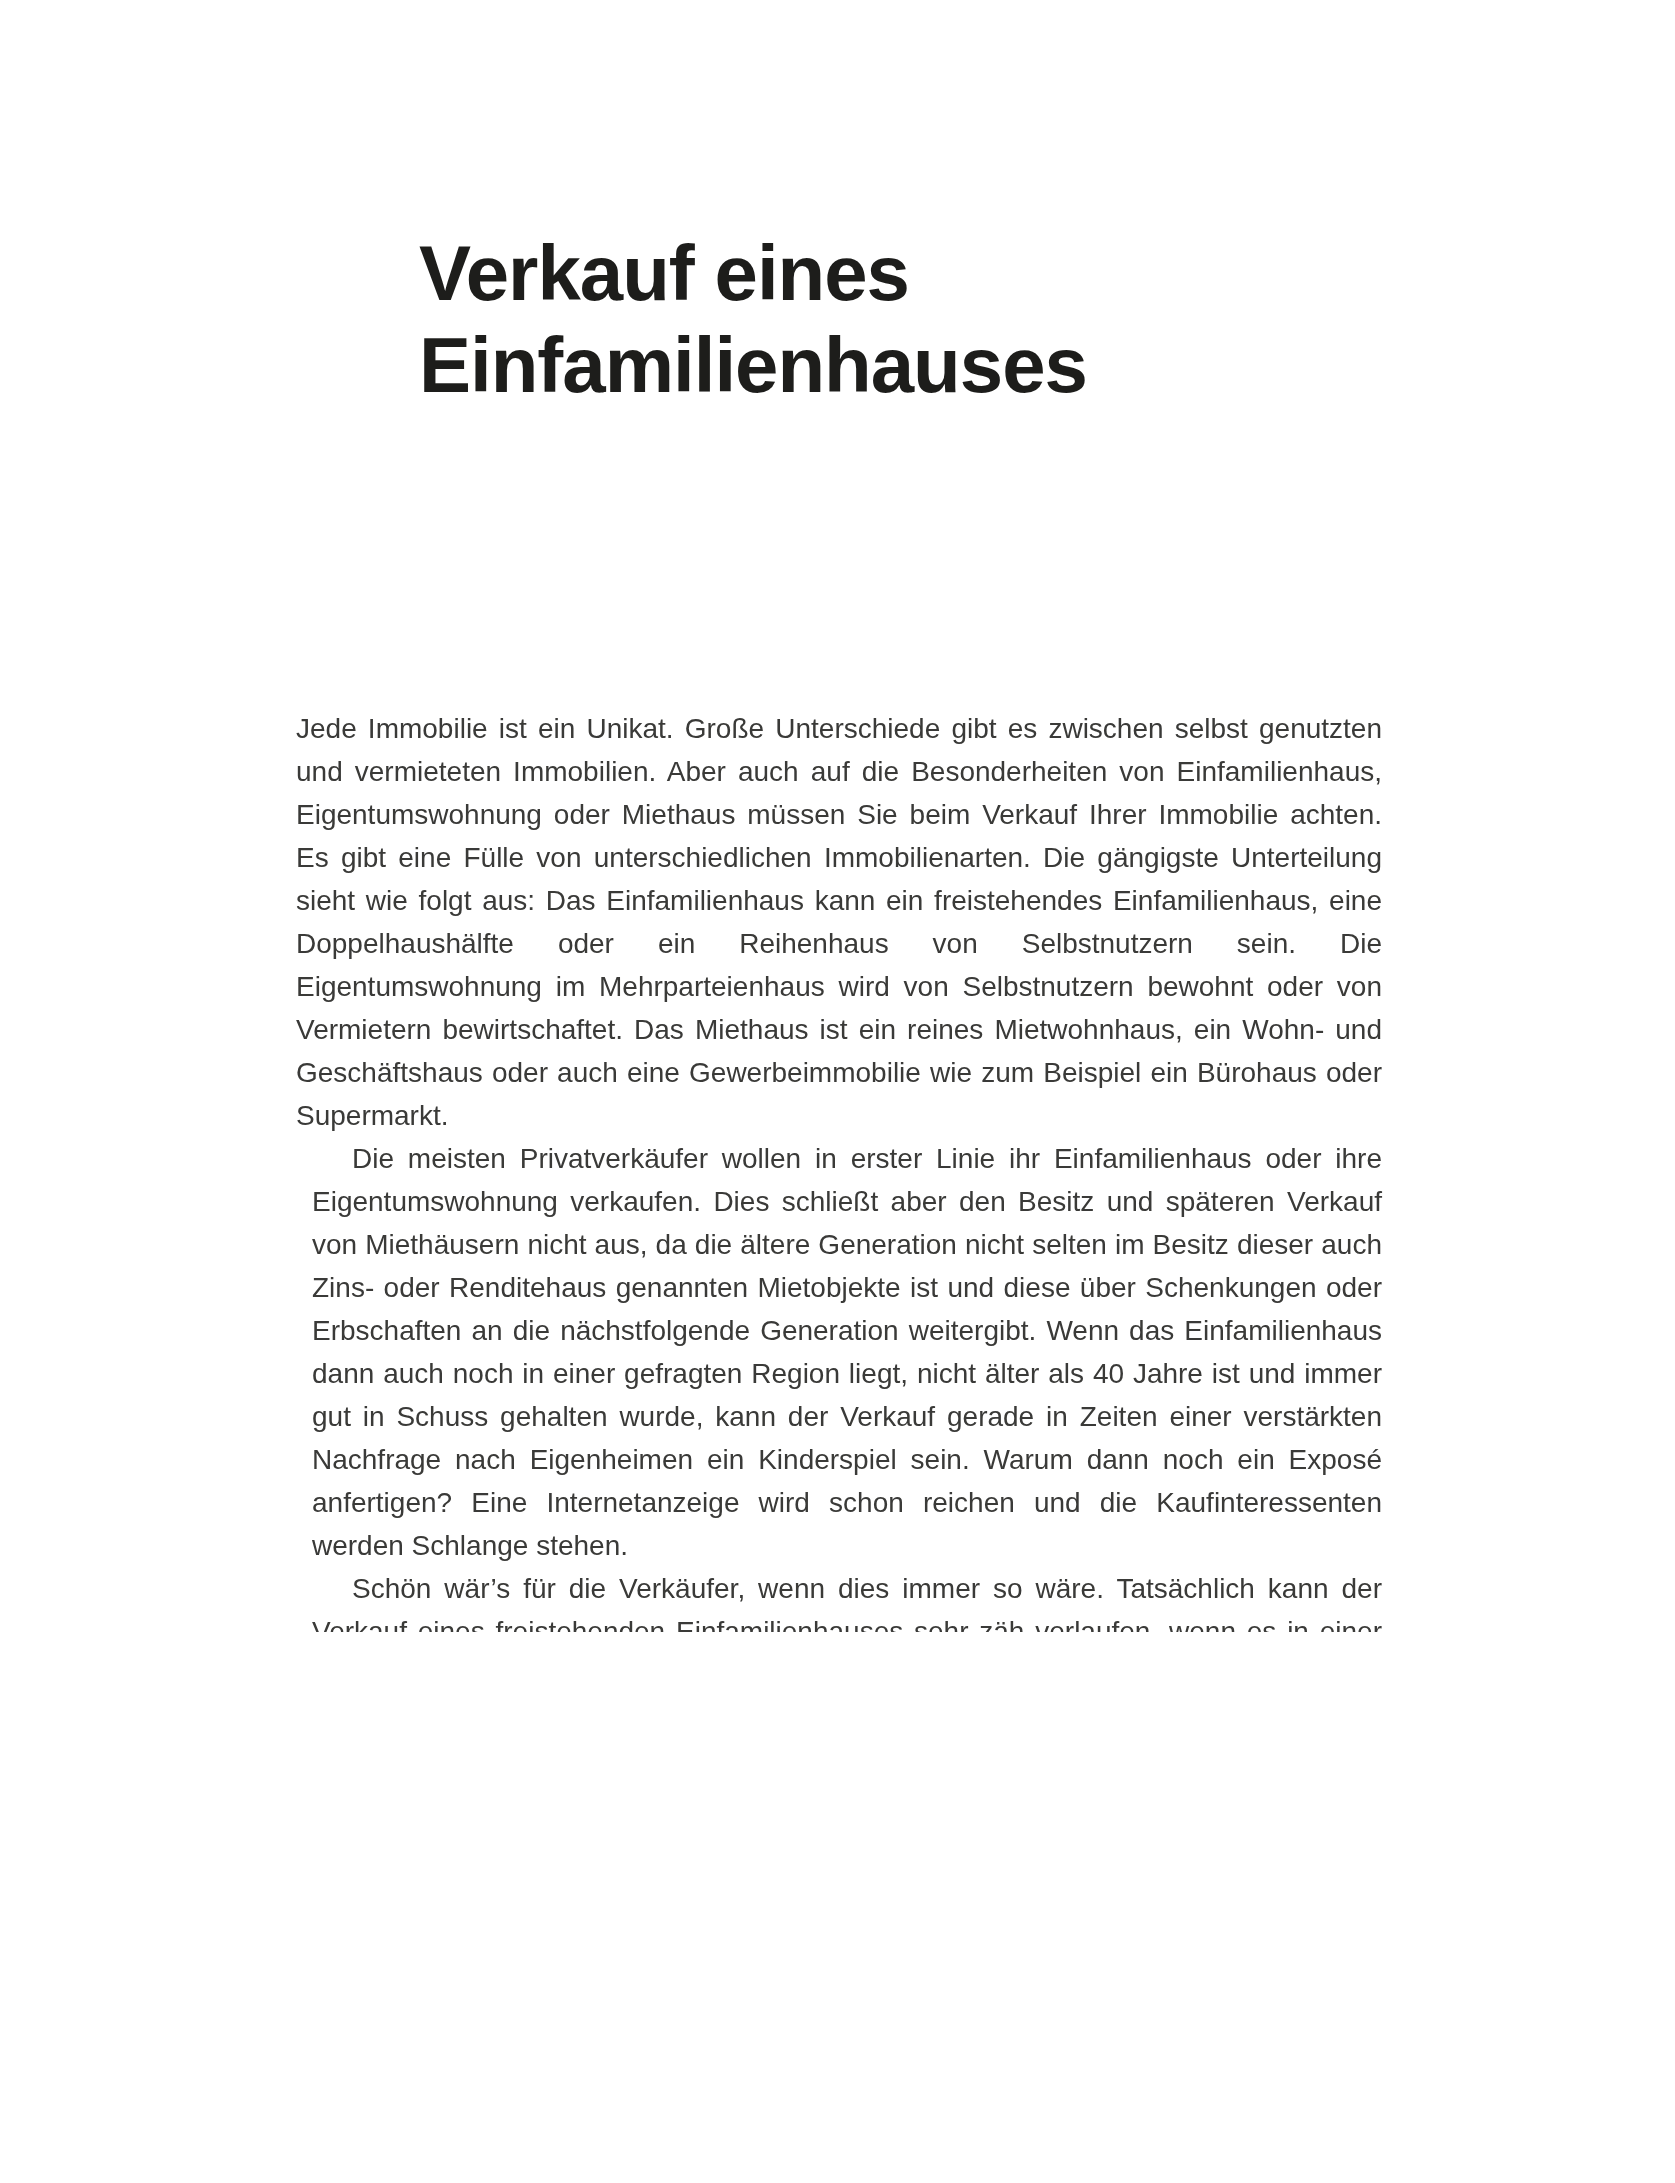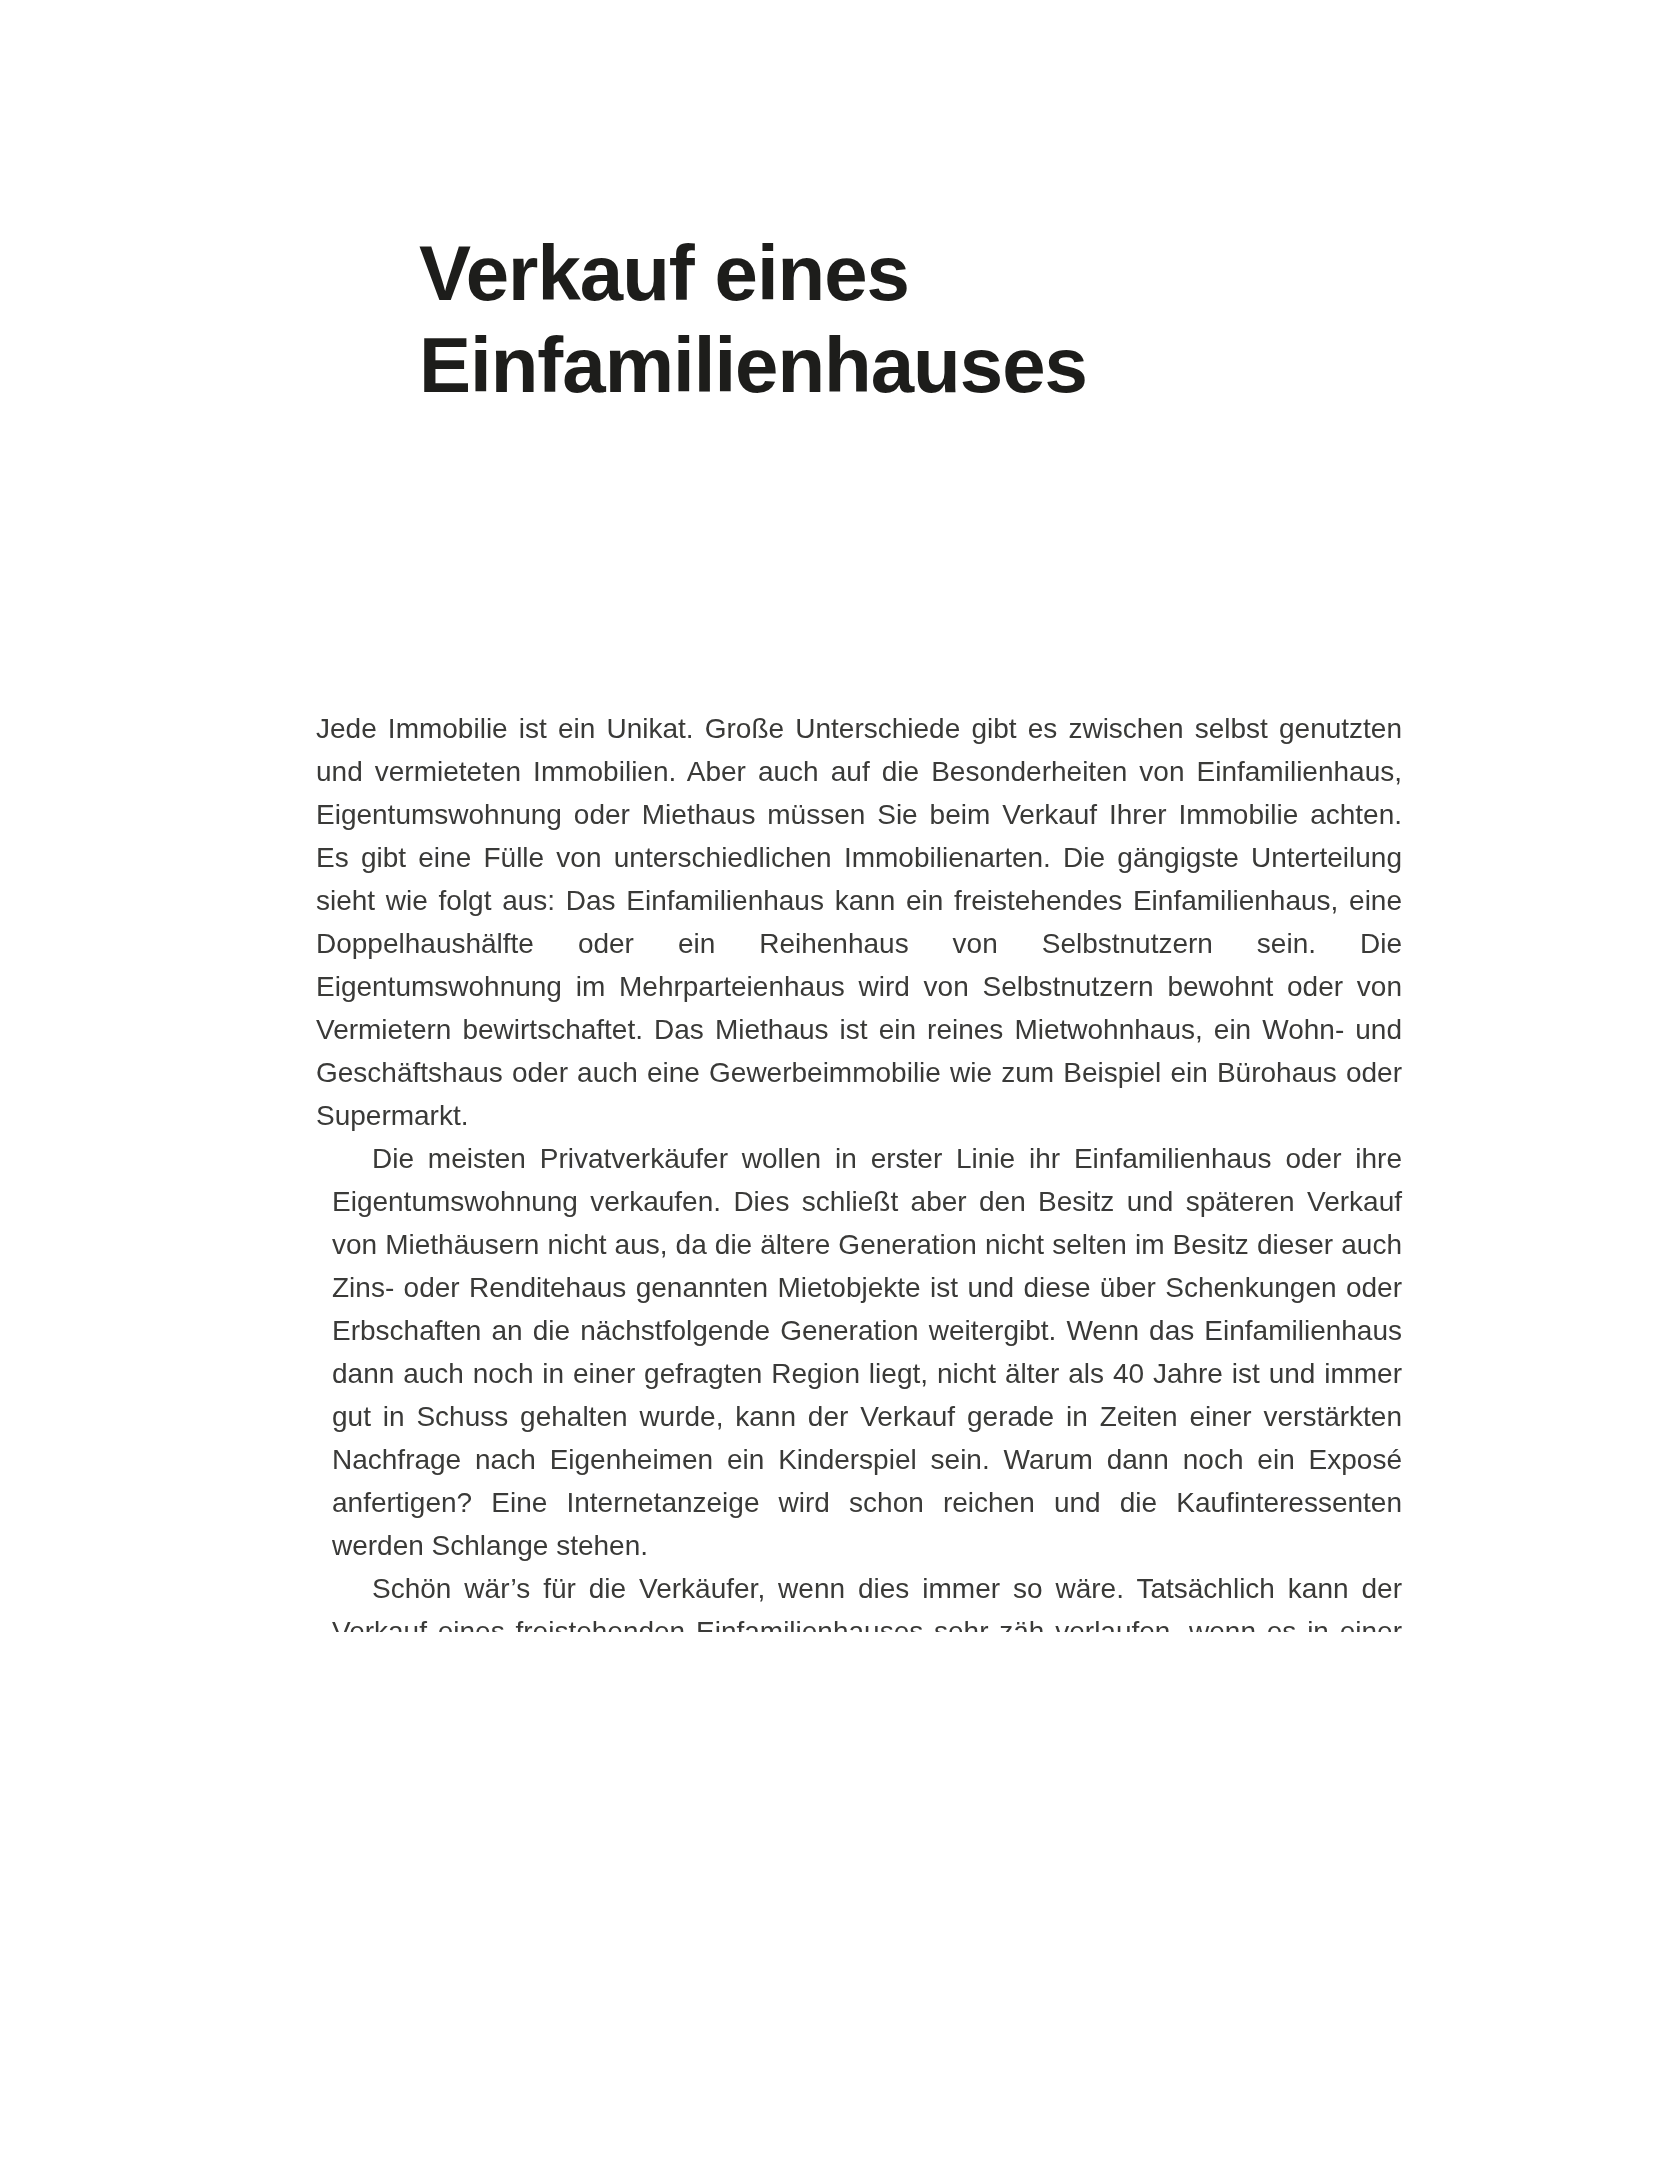--- a/index.html
+++ b/index.html
@@ -29,21 +29,21 @@
     left: 419px;
     top: 418px;
     width: 977px;
     font-size: 39px;
     font-weight: 700;
     line-height: 1.55;
     color: #0f6fb4;
   }
   .body-text {
     position: absolute;
-    left: 316px;
+    left: 296px;
     top: 707px;
     width: 1086px;
     font-size: 28px;
     line-height: 43px;
     color: #3a3a38;
     text-align: justify;
     hyphens: auto;
     -webkit-hyphens: auto;
   }
   .body-text p { margin: 0; }

